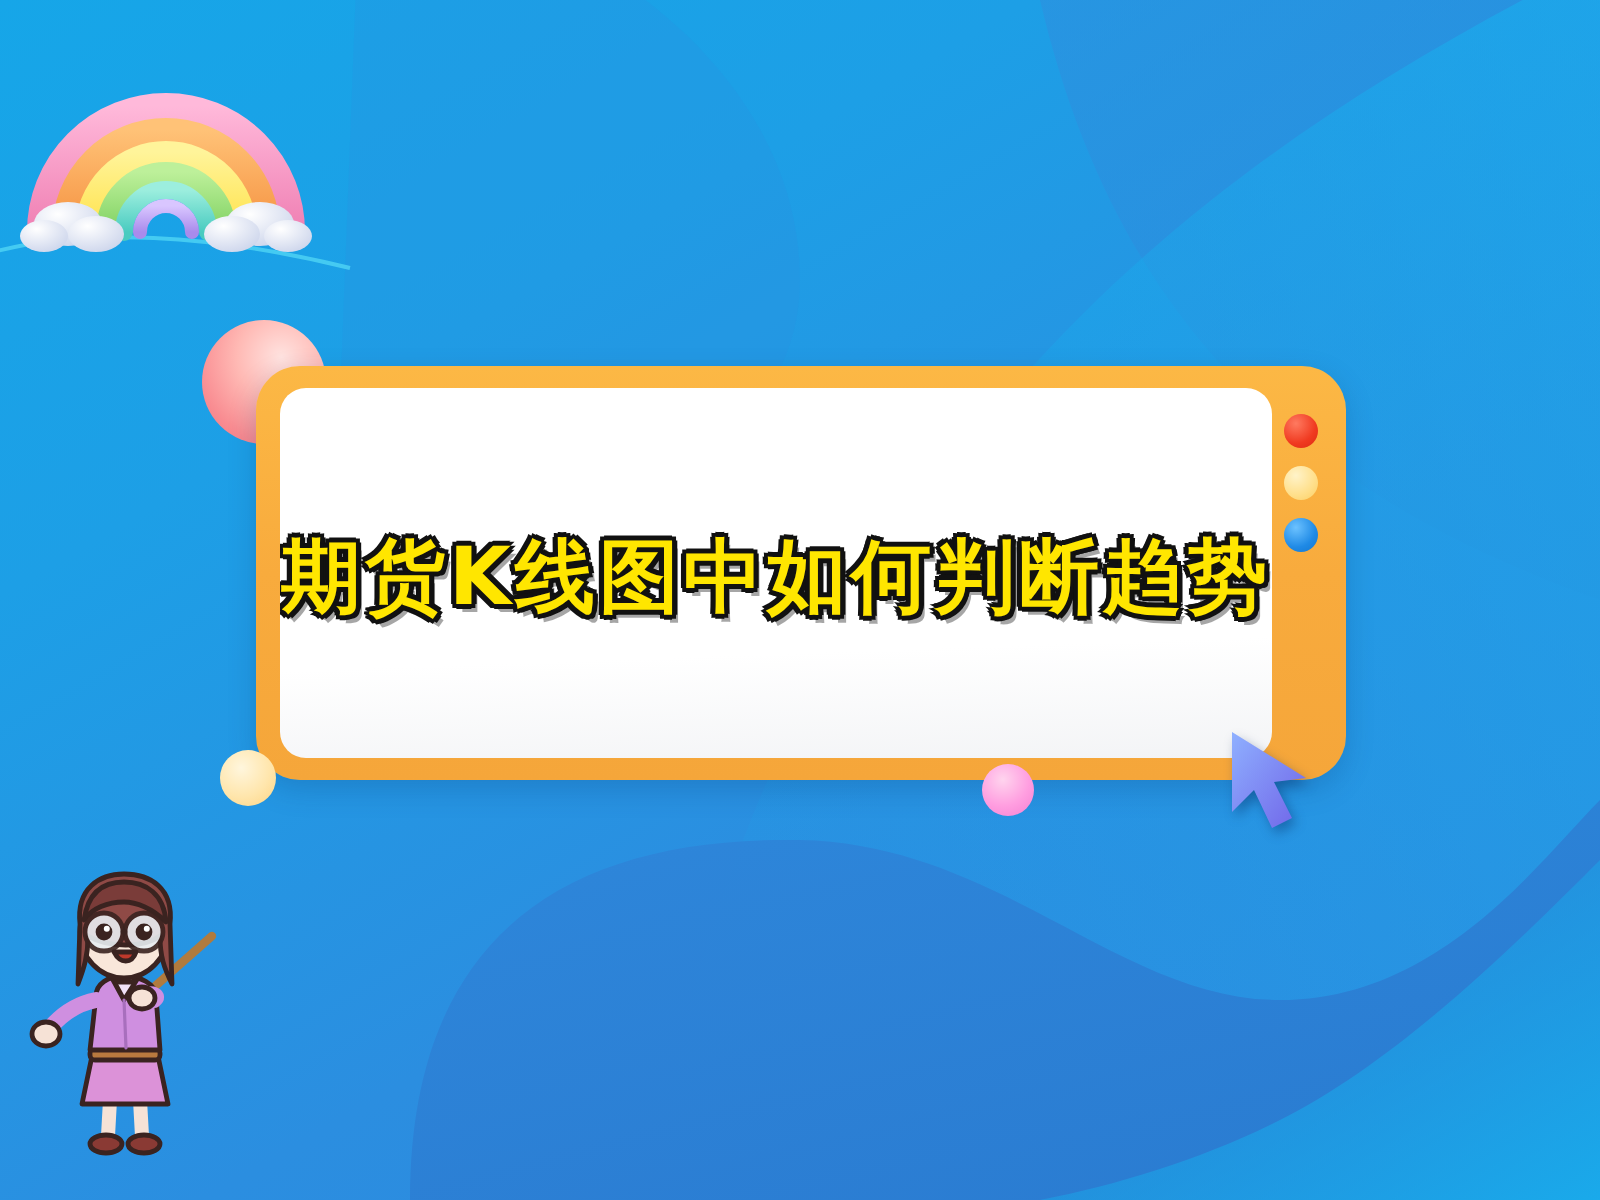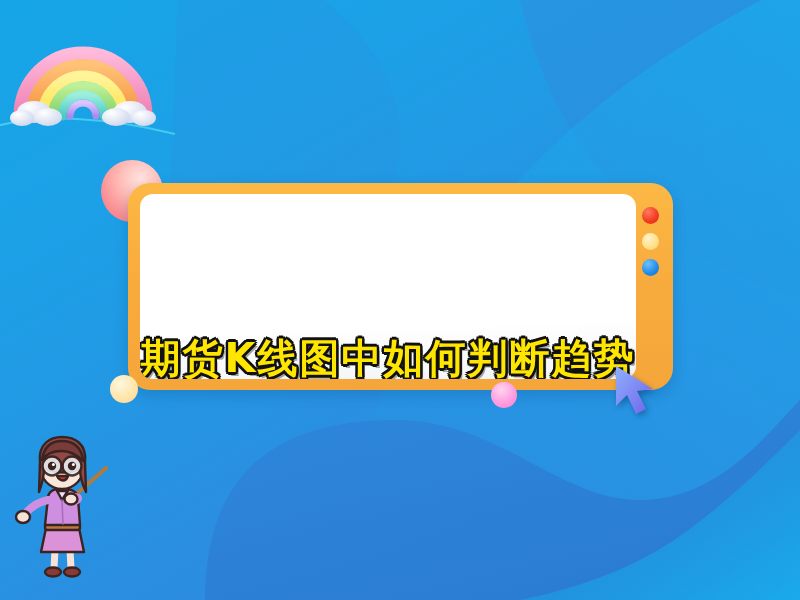--- a/index.html
+++ b/index.html
@@ -47,21 +47,21 @@
   #window-frame {
     position:absolute; left:128px; top:183px; width:545px; height:207px;
     border-radius:22px;
     background:linear-gradient(180deg,#fcb845 0%,#f8ab3d 50%,#f5a63a 100%);
     box-shadow:0 5px 14px rgba(10,60,120,.22);
   }
   #window-screen {
     position:absolute; left:12px; top:11px; width:496px; height:185px;
     background:linear-gradient(178deg,#ffffff 0%,#ffffff 70%,#f3f4f6 100%);
     border-radius:13px;
-    display:flex; align-items:flex-end; justify-content:center;
+    display:flex; align-items:center; justify-content:center;
     overflow:hidden;
   }
   #window-dots {
     position:absolute; right:14px; top:24px;
     display:flex; flex-direction:column; gap:9px; align-items:center;
   }
   .win-dot { width:17px; height:17px; border-radius:50%; }
   #dot-red    { background:radial-gradient(circle at 35% 28%,#ff7a60 0%,#f03a20 60%,#dc2a12 100%); }
   #dot-yellow { background:radial-gradient(circle at 35% 28%,#fff3c9 0%,#ffdf8a 60%,#fbcf63 100%); }
   #dot-blue   { background:radial-gradient(circle at 35% 28%,#6cc2ff 0%,#1f8ae6 60%,#1276cf 100%); }

